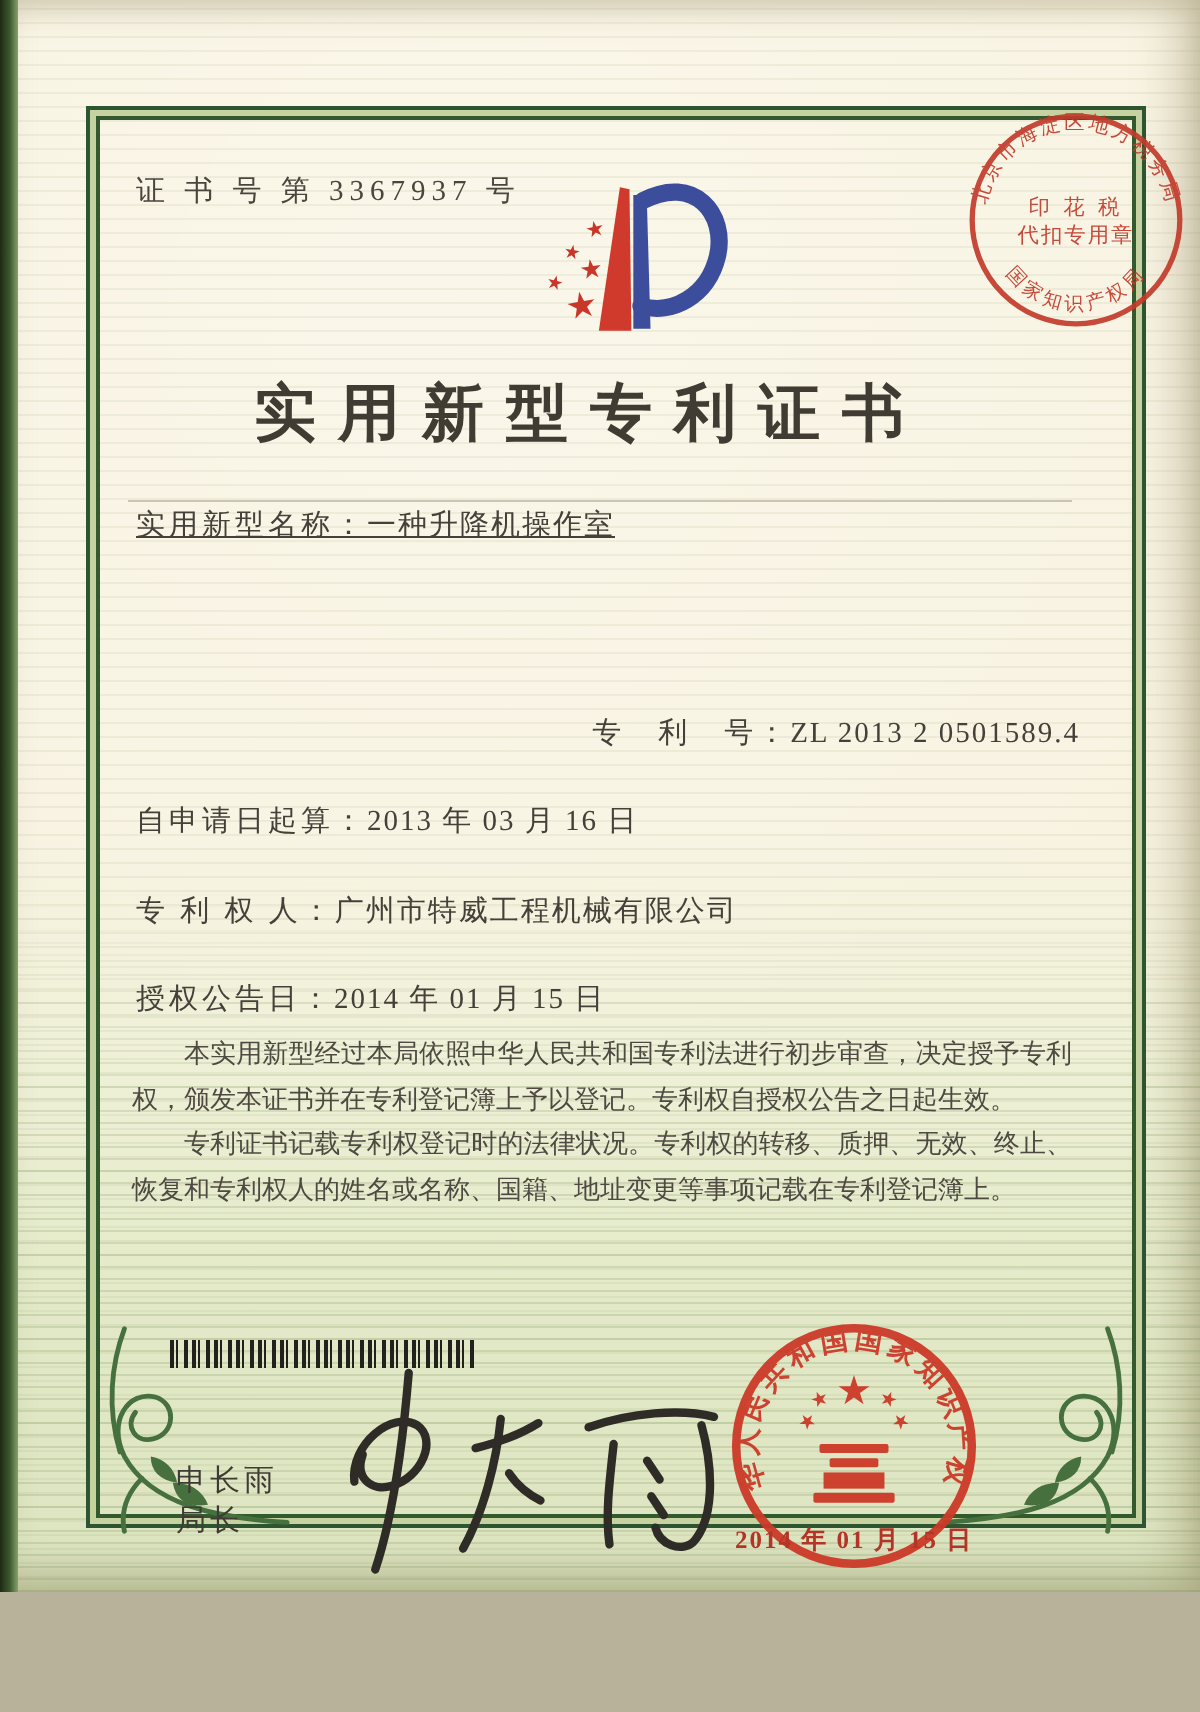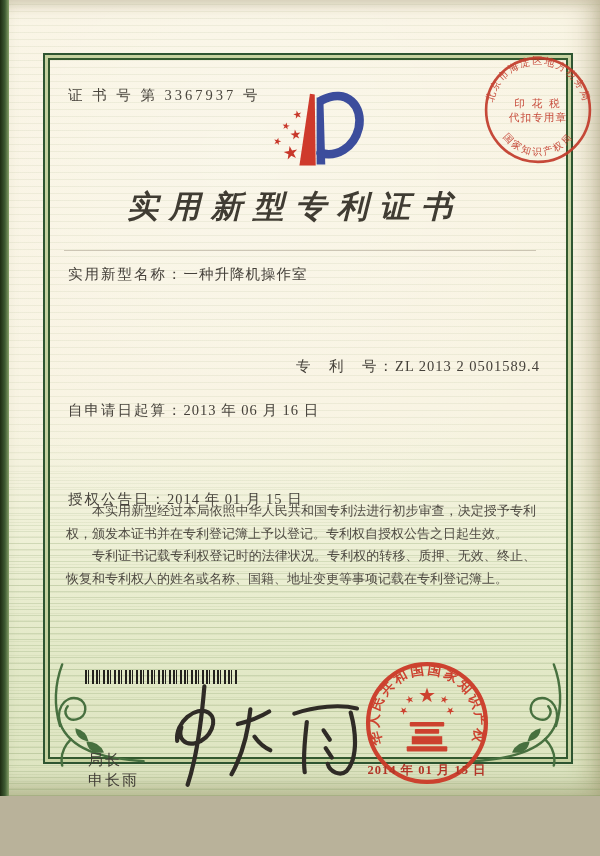--- a/index.html
+++ b/index.html
@@ -23,35 +23,35 @@
   
   .frame{position:absolute;left:43px;top:53px;right:27px;bottom:32px;
     border:2px solid #2e5531;box-shadow:inset 0 0 0 3px #c6d2a0;}
   .frame::before{content:"";position:absolute;inset:3px;border:2px solid #33592f;}
   .ornament{position:absolute;pointer-events:none;color:#47703f;}
   
   .cert-no{position:absolute;left:68px;top:86px;font-size:14.5px;letter-spacing:3px;color:#4a463e;}
   .logo{position:absolute;left:250px;top:86px;width:118px;height:88px;}
   .tax-stamp{position:absolute;left:481px;top:53px;width:114px;height:114px;opacity:.92;}
   .title{position:absolute;left:0;right:10px;top:186px;text-align:center;
-    font-size:31px;font-weight:bold;letter-spacing:11px;color:#403c33;font-style:italic;}
+    font-size:31px;font-weight:bold;letter-spacing:11px;color:#403c33;}
   .rule{position:absolute;left:64px;right:64px;height:1px;background:rgba(120,110,90,.35);}
   
   .field{position:absolute;left:68px;right:60px;font-size:14.5px;color:#45413a;letter-spacing:1px;}
   .field .lbl{letter-spacing:2px;}
   
-  .paras{position:absolute;left:66px;right:64px;top:500px;font-size:13px;line-height:22.5px;
+  .paras{position:absolute;left:66px;right:64px;top:516px;font-size:13px;line-height:22.5px;
     color:#4e4a42;text-align:justify;}
   .paras p{margin:0;text-indent:2em;}
   
   .barcode{position:absolute;left:85px;top:670px;width:153px;height:14px;
     background:repeating-linear-gradient(90deg,#23211e 0 2px,transparent 2px 3px,#23211e 3px 4px,transparent 4px 7px,#23211e 7px 9px,transparent 9px 11px);}
   
   .sig-title{position:absolute;left:88px;top:719px;font-size:15px;color:#3f3b34;letter-spacing:2px;font-family:Liberation Mono, monospace;margin-top:32px;}
-  .sig-name{position:absolute;left:88px;top:771px;font-size:15px;color:#3f3b34;letter-spacing:2px;font-family:Liberation Serif, serif;}
+  .sig-name{position:absolute;left:88px;top:731px;font-size:15px;color:#3f3b34;letter-spacing:2px;font-family:Liberation Serif, serif;}
   .signature{position:absolute;left:150px;top:676px;width:230px;height:115px;}
   
   .office-seal{position:absolute;left:361px;top:657px;width:132px;height:132px;opacity:.95;}
   .seal-date{position:absolute;left:356px;top:762px;width:142px;text-align:center;
     font-size:12.5px;color:#b23527;letter-spacing:1px;font-weight:bold;}
   .footer{position:absolute;left:0;right:20px;top:801px;text-align:left;font-size:11.5px;color:#4a463e;letter-spacing:2px;}
   .red{fill:#c8372a;}
   .blue{fill:#3c4d9c;}
   text{user-select:none;}
 </style>
@@ -112,28 +112,31 @@
     <text font-size="9.5" fill="#c23b2b" letter-spacing="2">
       <textPath href="#taxBottom" startOffset="50%" text-anchor="middle">国家知识产权局</textPath>
     </text>
     <text x="56" y="53" text-anchor="middle" font-size="10.5" fill="#c23b2b" letter-spacing="2">印 花 税</text>
     <text x="56" y="67" text-anchor="middle" font-size="10.5" fill="#c23b2b" letter-spacing="1">代扣专用章</text>
   </svg>
 
   <div class="title">实用新型专利证书</div>
   <div class="rule" style="top:250px;"></div>
 
-  <div class="field" style="top:265px;">
+  <div class="field" style="top:253px;text-decoration:underline;">
     <span class="lbl">实用新型名称：</span><span>一种升降机操作室</span>
   </div>
   <div class="field" style="top:357px;text-align:right;">
     <span class="lbl">专　利　号：</span><span>ZL 2013 2 0501589.4</span>
   </div>
   <div class="field" style="top:401px;">
-    <span class="lbl">自申请日起算：</span><span>2013 年 06 月 16 日</span>
+    <span class="lbl">自申请日起算：</span><span>2013 年 03 月 16 日</span>
+  </div>
+  <div class="field" style="top:446px;">
+    <span class="lbl">专 利 权 人：</span><span>广州市特威工程机械有限公司</span>
   </div>
   <div class="field" style="top:490px;">
     <span class="lbl">授权公告日：</span><span>2014 年 01 月 15 日</span>
   </div>
 
   <div class="paras">
     <p>本实用新型经过本局依照中华人民共和国专利法进行初步审查，决定授予专利权，颁发本证书并在专利登记簿上予以登记。专利权自授权公告之日起生效。</p>
     <p>专利证书记载专利权登记时的法律状况。专利权的转移、质押、无效、终止、恢复和专利权人的姓名或名称、国籍、地址变更等事项记载在专利登记簿上。</p>
   </div>
 

